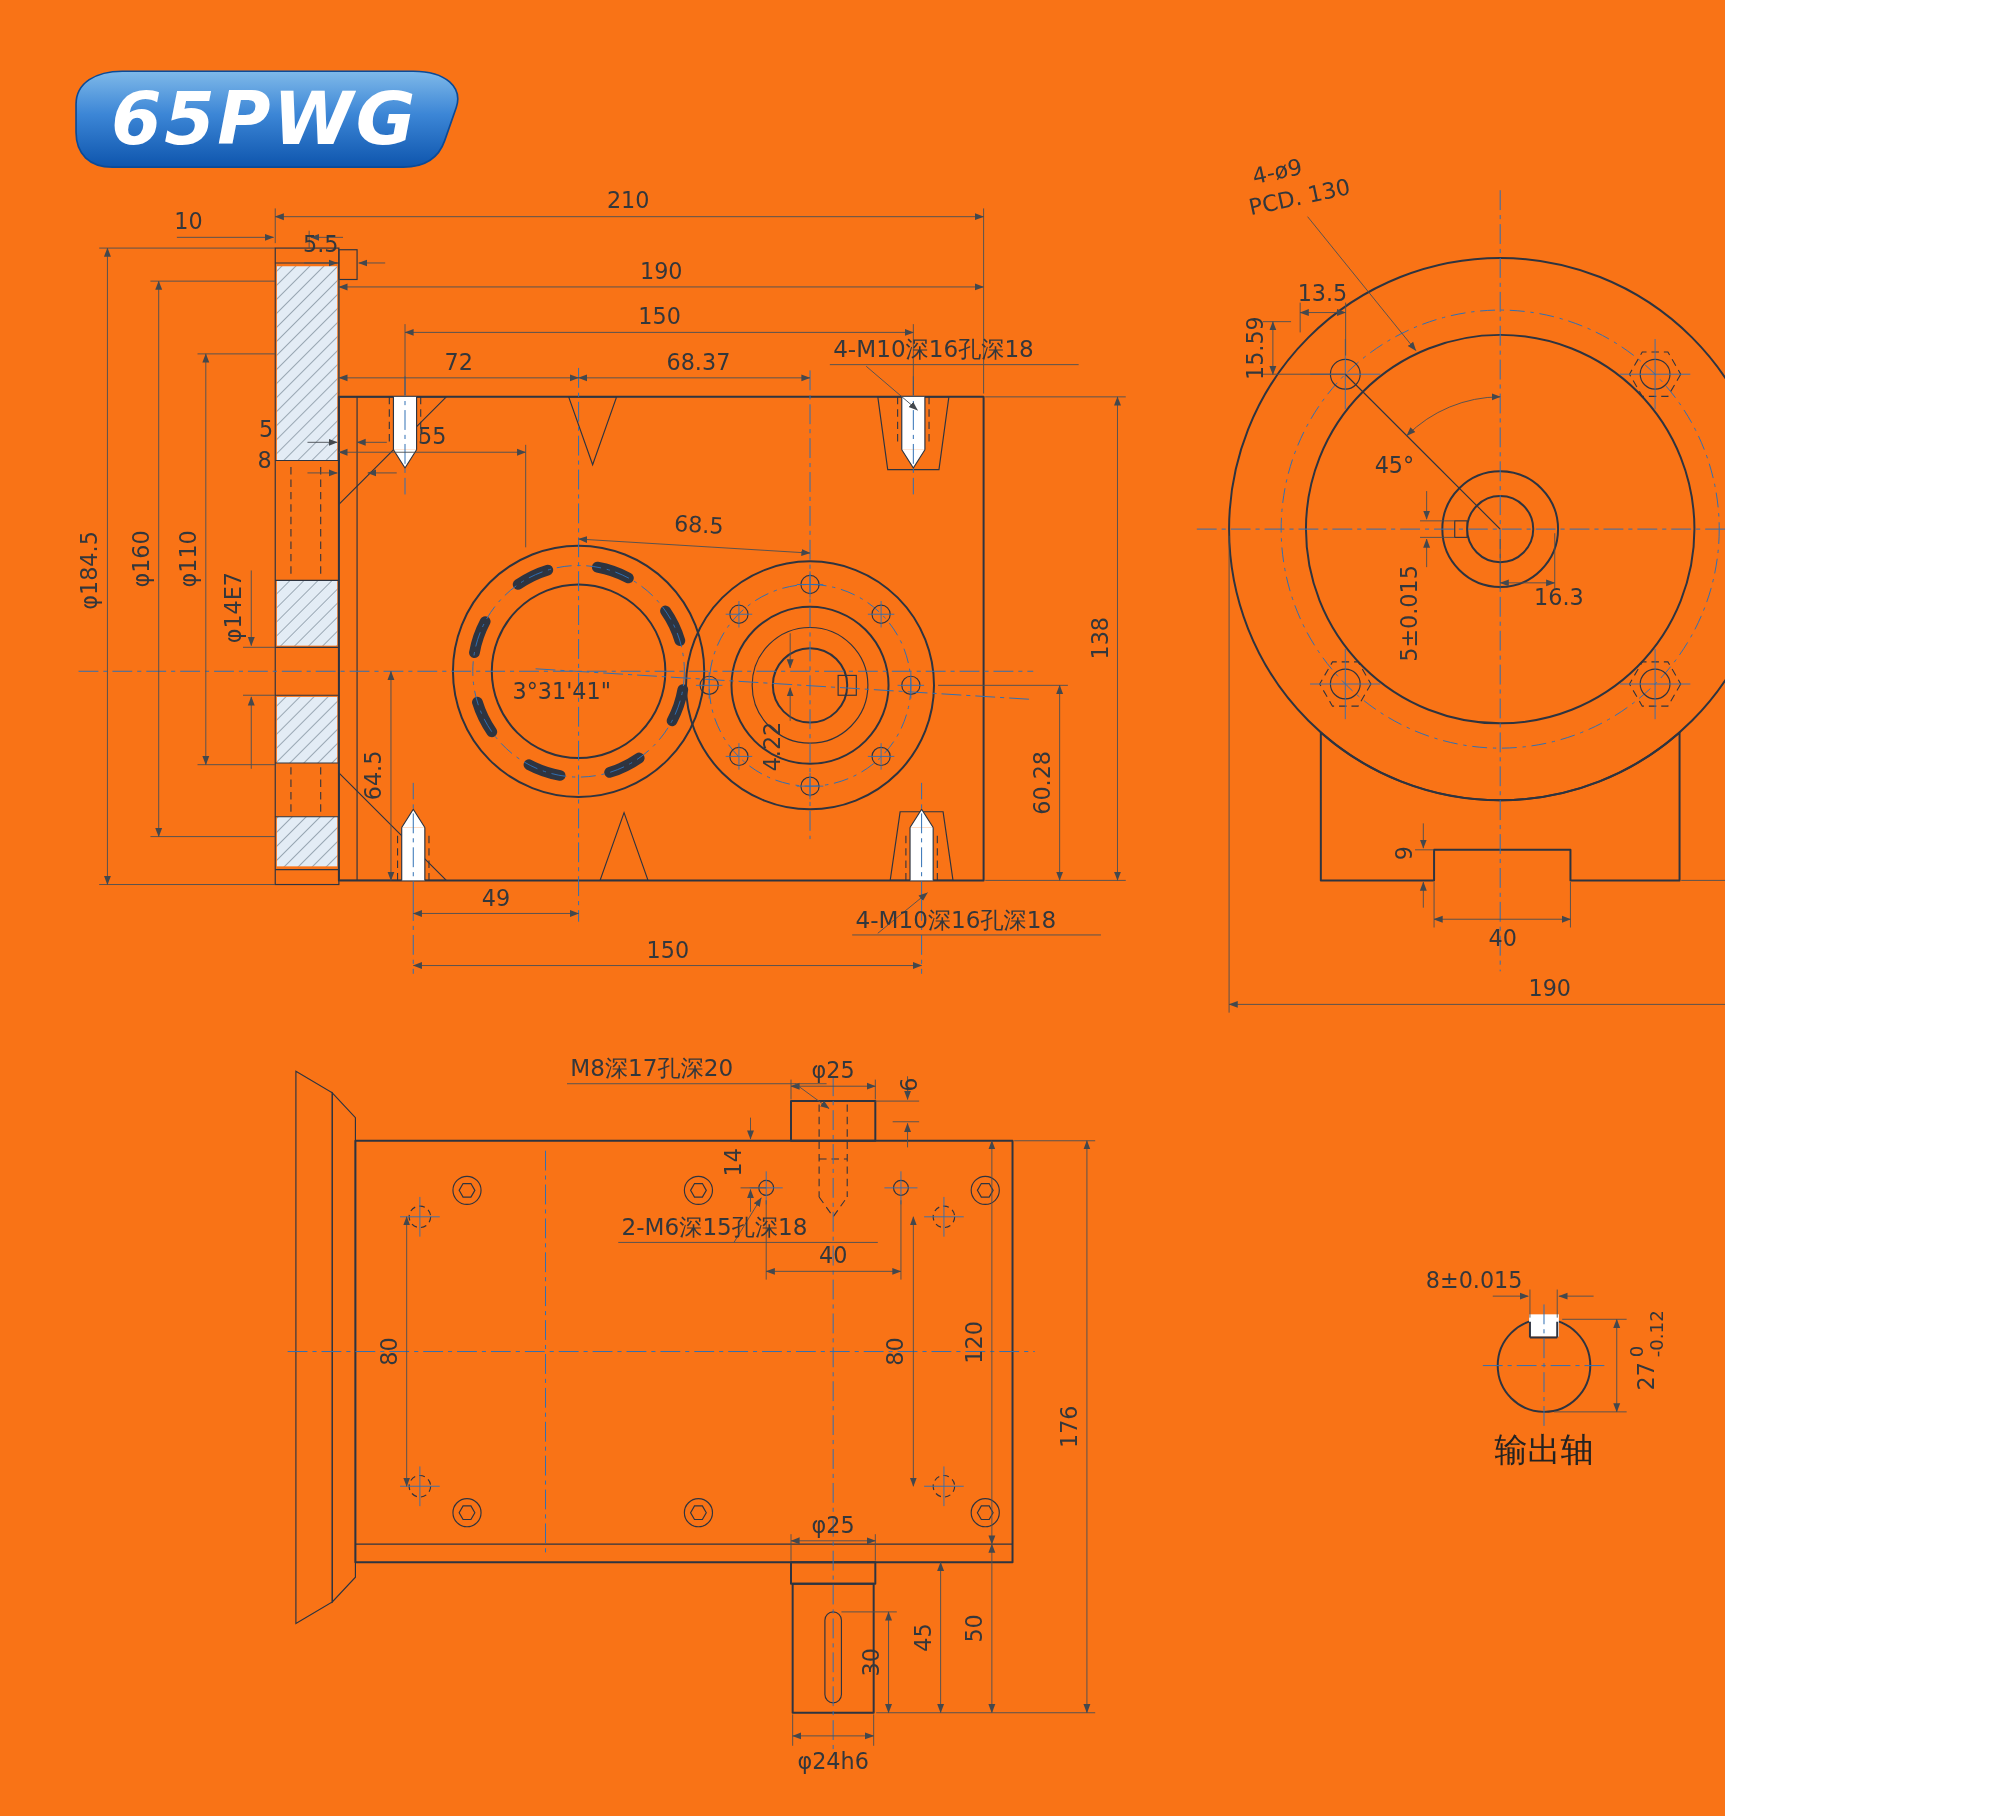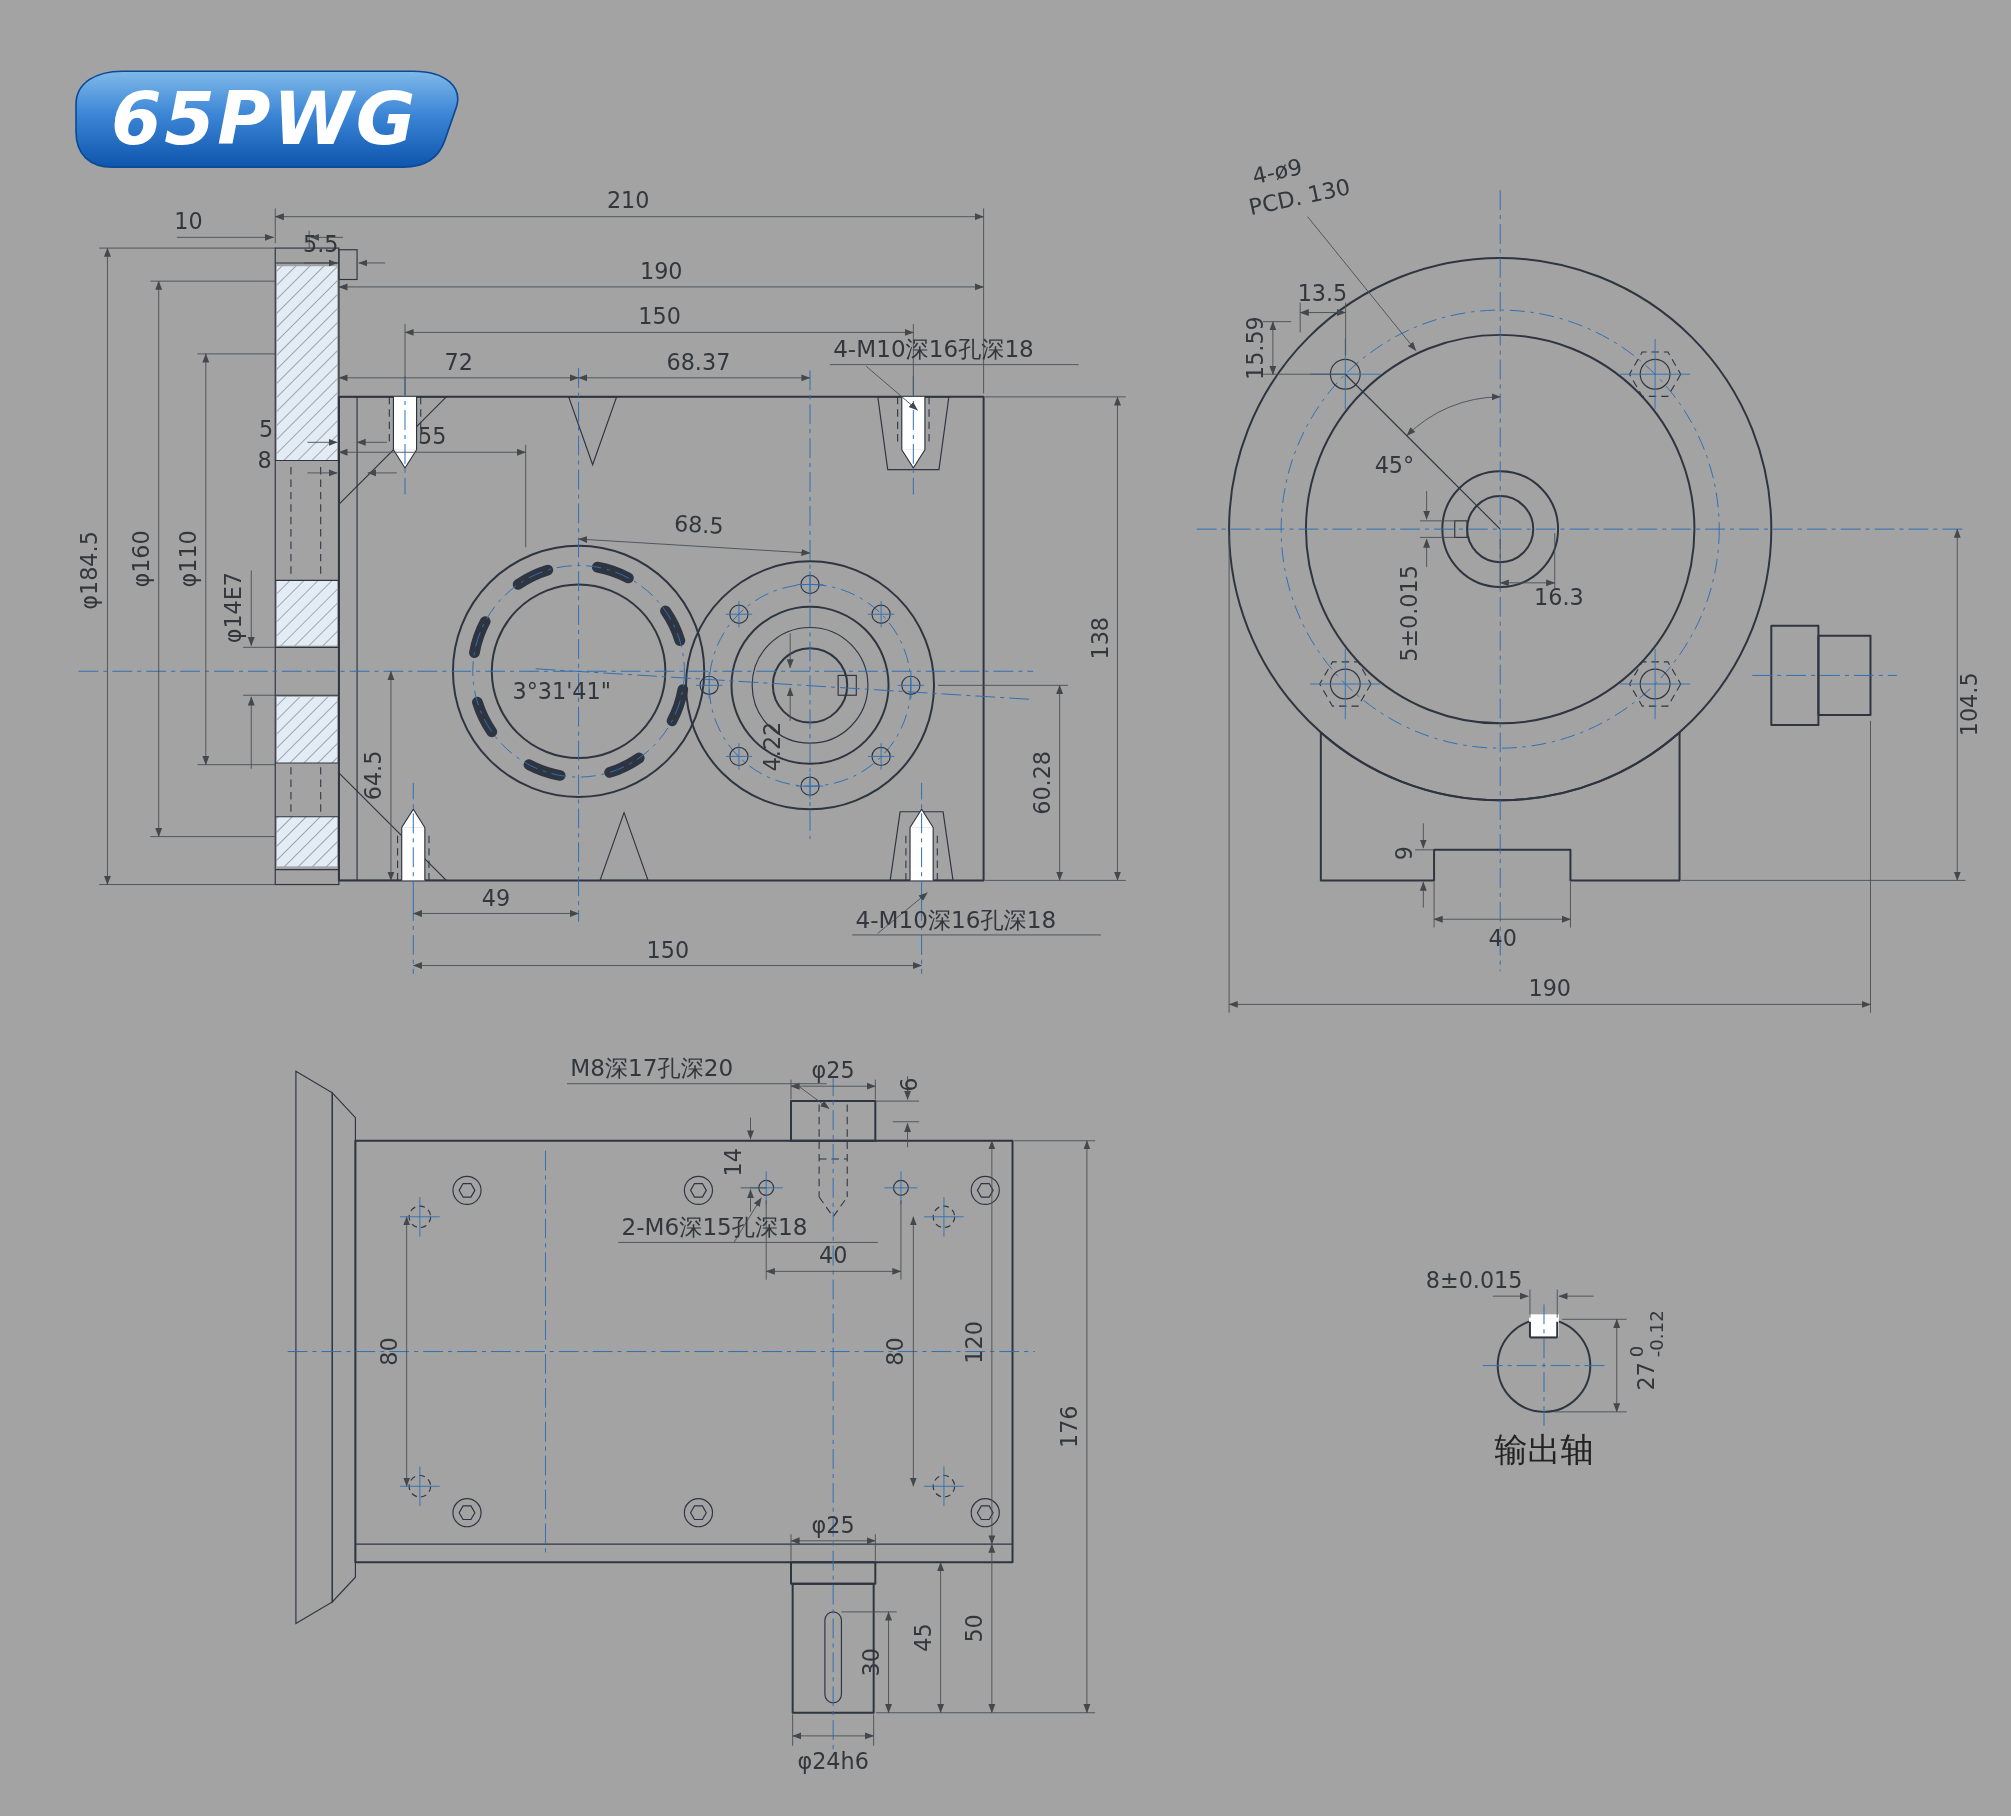--- a/index.html
+++ b/index.html
@@ -1,16 +1,16 @@
 <!DOCTYPE html>
 <html style="font-size:13.2px"><head>
 <meta charset="utf-8">
 <style>
   html,body{margin:0;padding:0;background:#ffffff;}
-  .page{position:relative;width:2011px;height:1817px;background:#a3a3a3;overflow:hidden;
+  .page{position:relative;width:1725px;height:1817px;background:#f97316;overflow:hidden;
         font-family:"DejaVu Sans",sans-serif;}
   svg{position:absolute;left:0;top:0;}
   text{font-family:"DejaVu Sans",sans-serif;font-size:27px;fill:#33373c;}
   .tm{text-anchor:middle}.ts{text-anchor:start}.te{text-anchor:end}
   .cjk{font-size:28px;}
   .obj{stroke:#2e3440;stroke-width:2.4;fill:none;stroke-linejoin:round;}
   .thin{stroke:#2e3440;stroke-width:1.4;fill:none;}
   .dim{stroke:#4a4f55;stroke-width:1.1;fill:none;}
   .dash{stroke:#2e3440;stroke-width:1.3;fill:none;stroke-dasharray:9 6;}
   .cl{stroke:#2f6fb4;stroke-width:1.2;fill:none;stroke-dasharray:24 6 5 6;}

